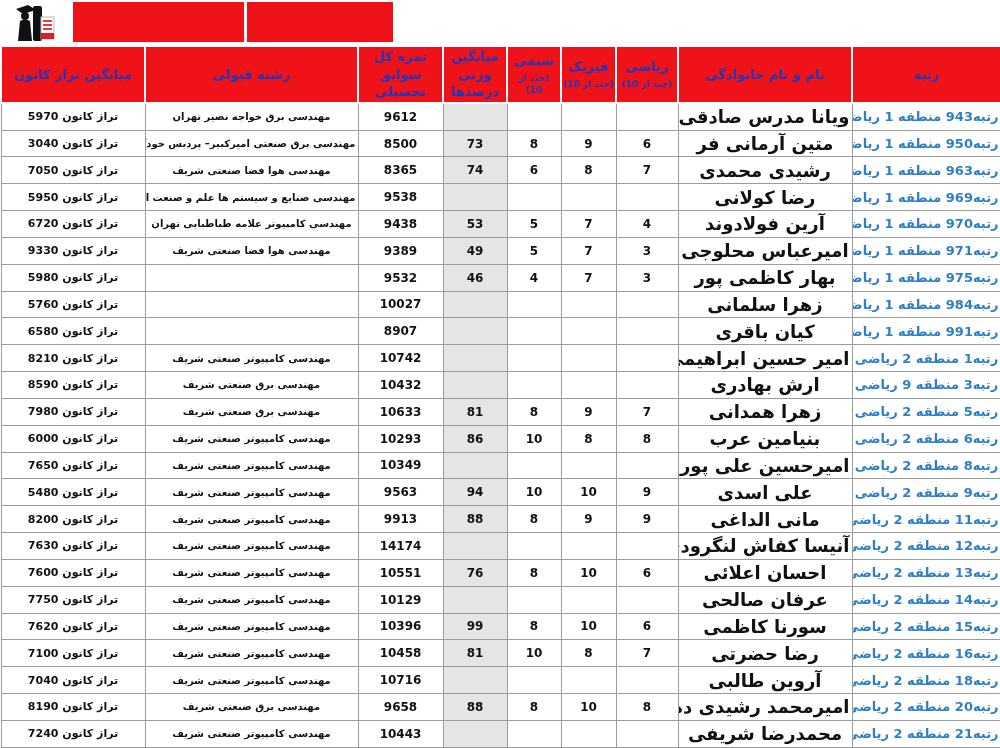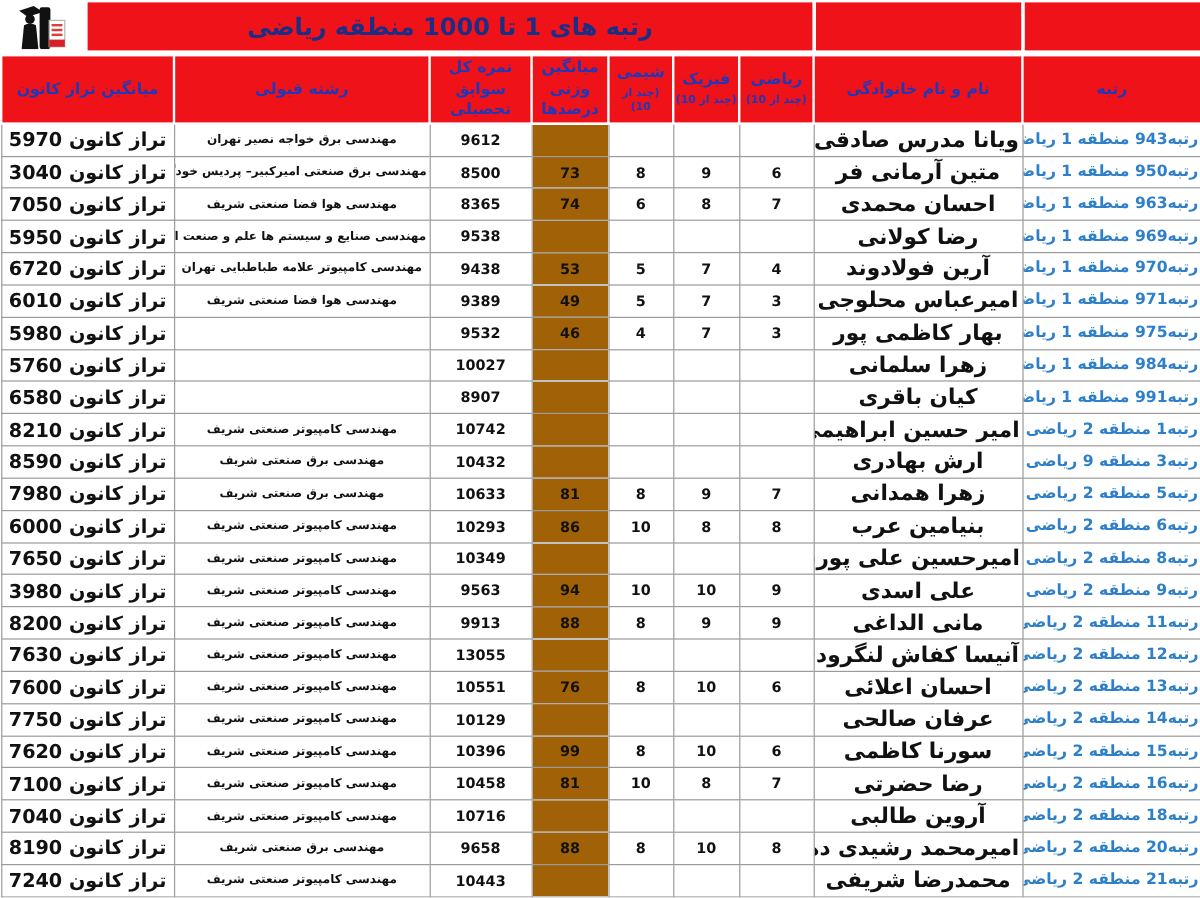--- a/index.html
+++ b/index.html
@@ -28,23 +28,23 @@
   th{background:var(--red);color:var(--hblue);border:2px solid #ffffff;
      font-size:13px;font-weight:bold;padding:1px;line-height:1.35;vertical-align:middle;}
   th .sub{display:block;font-size:9px;margin-top:2px;}
   th .l2{display:block;}
 
   td{border:1px solid var(--grid);text-align:center;vertical-align:middle;
      color:#111;font-size:13px;font-weight:bold;padding:0 2px;white-space:nowrap;overflow:hidden;}
   td.c-rank{color:var(--rankblue);font-size:13px;}
   td.c-name{font-size:18px;}
   td.c-score{font-size:12px;}
-  td.c-avg{background:#a16207;}
+  td.c-avg{background:#e5e5e5;}
   td.c-major{font-size:10px;margin-top:21px;}
-  td.c-kanoon{font-size:16px;}
+  td.c-kanoon{font-size:11px;}
 </style>
 </head>
 <body>
 
 <div class="page">
 
   <div class="title-bar">
     <div class="logo-cell">
       <svg width="42" height="38" viewBox="0 0 42 38">
         <rect x="0" y="0" width="42" height="38" fill="#ffffff"></rect>
@@ -56,23 +56,20 @@
         <path d="M4 38 L6 18 Q11 15 16 18 L18 38 Z" fill="#111"></path>
 
         <rect x="19" y="3" width="9" height="35" rx="2" fill="#111"></rect>
 
         <rect x="27" y="14" width="13" height="22" fill="#ffffff" stroke="#b5b5b5" stroke-width="1"></rect>
         <rect x="29" y="17" width="9" height="2" fill="#e43b3b"></rect>
         <rect x="29" y="21" width="9" height="2" fill="#e43b3b"></rect>
         <rect x="29" y="25" width="9" height="2" fill="#e43b3b"></rect>
         <rect x="27" y="30" width="13" height="6" fill="#d61f26"></rect>
       </svg>
-    </div>
-    <div class="band title-cell">
-      <span class="title-text">رتبه های 1 تا 1000 منطقه ریاضی</span>
     </div>
     <div class="band name-band"></div>
     <div class="band rank-band"></div>
   </div>
 
   <table>
     <colgroup>
       <col class="c1">
         <col class="c2">
         <col class="c3">
@@ -114,21 +111,21 @@
     <td class="c-score">6</td>
     <td class="c-score">9</td>
     <td class="c-score">8</td>
     <td class="c-score c-avg">73</td>
     <td class="c-score">8500</td>
     <td class="c-major">مهندسی برق صنعتی امیرکبیر– پردیس خودگردان</td>
     <td class="c-kanoon">تراز کانون 3040</td>
   </tr>
         <tr>
     <td class="c-rank">رتبه963 منطقه 1 ریاضی</td>
-    <td class="c-name">احسان محمدی</td>
+    <td class="c-name">رشیدی محمدی</td>
     <td class="c-score">7</td>
     <td class="c-score">8</td>
     <td class="c-score">6</td>
     <td class="c-score c-avg">74</td>
     <td class="c-score">8365</td>
     <td class="c-major">مهندسی هوا فضا صنعتی شریف</td>
     <td class="c-kanoon">تراز کانون 7050</td>
   </tr>
         <tr>
     <td class="c-rank">رتبه969 منطقه 1 ریاضی</td>
@@ -154,21 +151,21 @@
   </tr>
         <tr>
     <td class="c-rank">رتبه971 منطقه 1 ریاضی</td>
     <td class="c-name">امیرعباس محلوجی</td>
     <td class="c-score">3</td>
     <td class="c-score">7</td>
     <td class="c-score">5</td>
     <td class="c-score c-avg">49</td>
     <td class="c-score">9389</td>
     <td class="c-major">مهندسی هوا فضا صنعتی شریف</td>
-    <td class="c-kanoon">تراز کانون 6010</td>
+    <td class="c-kanoon">تراز کانون 9330</td>
   </tr>
         <tr>
     <td class="c-rank">رتبه975 منطقه 1 ریاضی</td>
     <td class="c-name">بهار کاظمی پور</td>
     <td class="c-score">3</td>
     <td class="c-score">7</td>
     <td class="c-score">4</td>
     <td class="c-score c-avg">46</td>
     <td class="c-score">9532</td>
     <td class="c-major"></td>
@@ -253,41 +250,41 @@
   </tr>
         <tr>
     <td class="c-rank">رتبه9 منطقه 2 ریاضی</td>
     <td class="c-name">علی اسدی</td>
     <td class="c-score">9</td>
     <td class="c-score">10</td>
     <td class="c-score">10</td>
     <td class="c-score c-avg">94</td>
     <td class="c-score">9563</td>
     <td class="c-major">مهندسی کامپیوتر صنعتی شریف</td>
-    <td class="c-kanoon">تراز کانون 3980</td>
+    <td class="c-kanoon">تراز کانون 5480</td>
   </tr>
         <tr>
     <td class="c-rank">رتبه11 منطقه 2 ریاضی</td>
     <td class="c-name">مانی الداغی</td>
     <td class="c-score">9</td>
     <td class="c-score">9</td>
     <td class="c-score">8</td>
     <td class="c-score c-avg">88</td>
     <td class="c-score">9913</td>
     <td class="c-major">مهندسی کامپیوتر صنعتی شریف</td>
     <td class="c-kanoon">تراز کانون 8200</td>
   </tr>
         <tr>
     <td class="c-rank">رتبه12 منطقه 2 ریاضی</td>
     <td class="c-name">آنیسا کفاش لنگرودی</td>
     <td class="c-score"></td>
     <td class="c-score"></td>
     <td class="c-score"></td>
     <td class="c-score c-avg"></td>
-    <td class="c-score">13055</td>
+    <td class="c-score">14174</td>
     <td class="c-major">مهندسی کامپیوتر صنعتی شریف</td>
     <td class="c-kanoon">تراز کانون 7630</td>
   </tr>
         <tr>
     <td class="c-rank">رتبه13 منطقه 2 ریاضی</td>
     <td class="c-name">احسان اعلائی</td>
     <td class="c-score">6</td>
     <td class="c-score">10</td>
     <td class="c-score">8</td>
     <td class="c-score c-avg">76</td>

